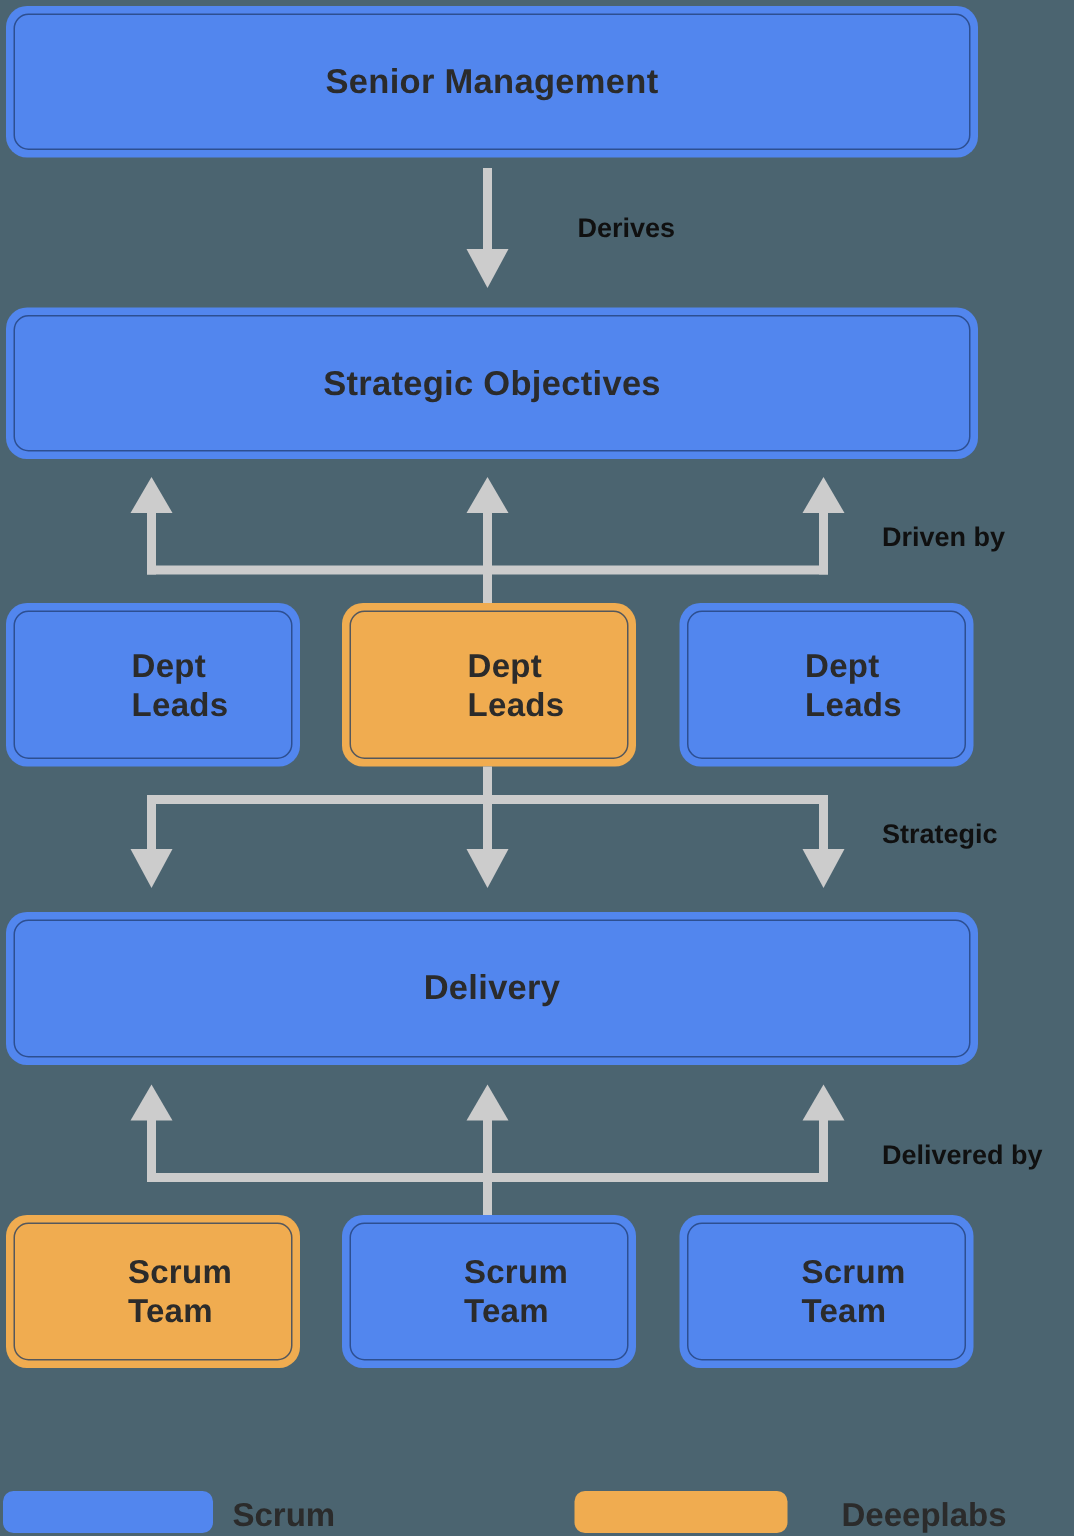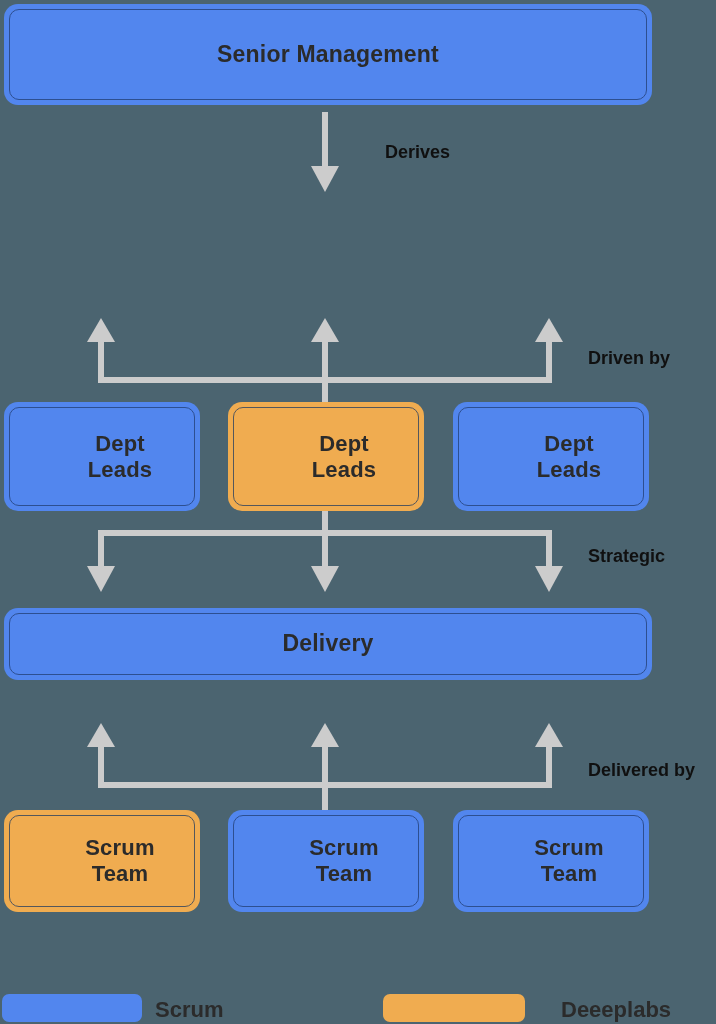--- a/index.html
+++ b/index.html
@@ -22,21 +22,21 @@
   }
 
   
   .node {
     position: absolute;
     box-sizing: border-box;
     border-radius: 14px;
     display: flex;
     align-items: center;
     justify-content: center;
-    text-align: center;
+    text-align: left;
     color: #2b2b2b;
     font-weight: bold;
     line-height: 1.18;
     letter-spacing: .2px;
   }
   
   .node::after {
     content: "";
     position: absolute;
     left: 5px; top: 5px; right: 5px; bottom: 5px;
@@ -107,20 +107,23 @@
 <div id="canvas">
 
   <div class="node blue wide" style="left:4px; top:4px; width:648px; height:101px;">
     <span>Senior Management</span>
   </div>
 
   <div class="seg v" style="left:322px; top:112px; width:6px; height:60px;"></div>
   <div class="arrow down" style="left:311px; top:166px;"></div>
   <div class="edge-label" style="left:385px; top:142px;text-align:center;">Derives</div>
 
+  <div class="node blue wide" style="left:4px; top:205px; width:648px; height:101px;">
+    <span>Strategic Objectives</span>
+  </div>
 
   <div class="seg h" style="left:98px; top:377px; width:454px; height:6px;"></div>
 
   <div class="seg v" style="left:98px; top:340px; width:6px; height:43px;"></div>
   <div class="arrow up" style="left:87px; top:318px;"></div>
 
   <div class="seg v" style="left:322px; top:340px; width:6px; height:62px;"></div>
   <div class="arrow up" style="left:311px; top:318px;"></div>
 
   <div class="seg v" style="left:546px; top:340px; width:6px; height:43px;"></div>
@@ -155,21 +158,21 @@
   <div class="arrow down" style="left:87px; top:566px;"></div>
 
   <div class="seg v" style="left:322px; top:511px; width:6px; height:61px;"></div>
   <div class="arrow down" style="left:311px; top:566px;"></div>
 
   <div class="seg v" style="left:546px; top:530px; width:6px; height:42px;"></div>
   <div class="arrow down" style="left:535px; top:566px;"></div>
 
   <div class="edge-label" style="left:588px; top:546px;">Strategic</div>
 
-  <div class="node blue wide" style="left:4px; top:608px; width:648px; height:72px;">
+  <div class="node blue wide" style="left:4px; top:608px; width:648px; height:102px;">
     <span>Delivery</span>
   </div>
 
   <div class="seg h" style="left:98px; top:782px; width:454px; height:6px;"></div>
   <div class="seg v" style="left:98px; top:746px; width:6px; height:42px;"></div>
   <div class="arrow up" style="left:87px; top:723px;"></div>
   <div class="seg v" style="left:322px; top:746px; width:6px; height:64px;"></div>
   <div class="arrow up" style="left:311px; top:723px;"></div>
   <div class="seg v" style="left:546px; top:746px; width:6px; height:42px;"></div>
   <div class="arrow up" style="left:535px; top:723px;"></div>

